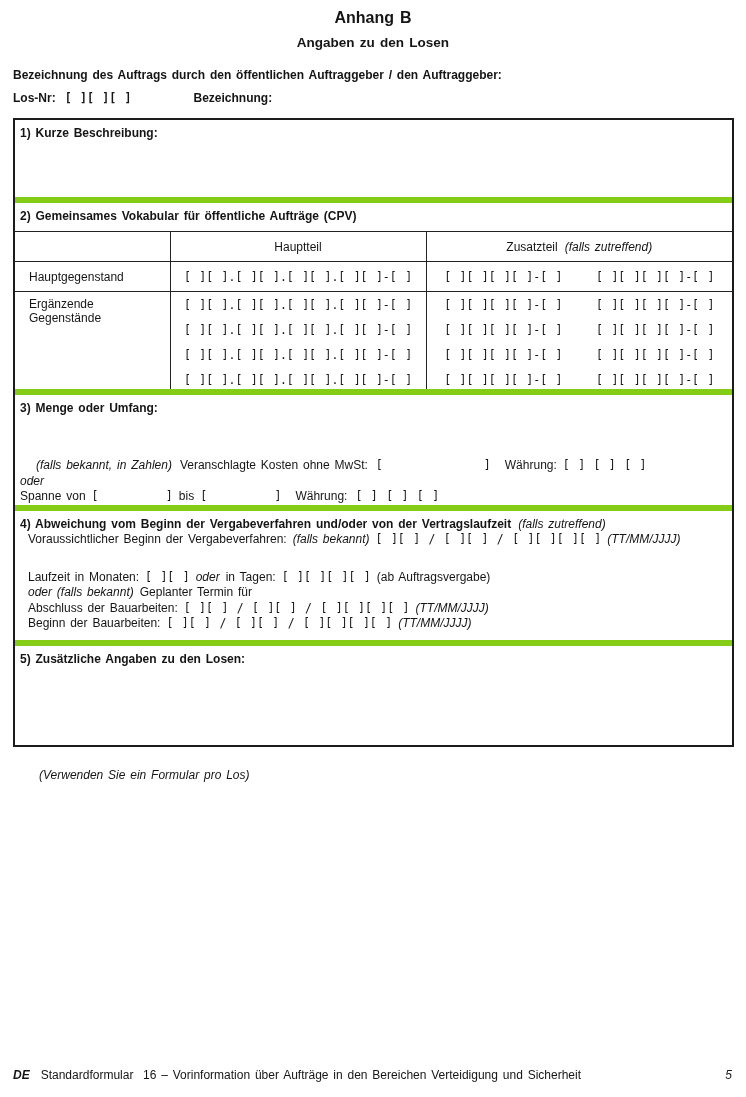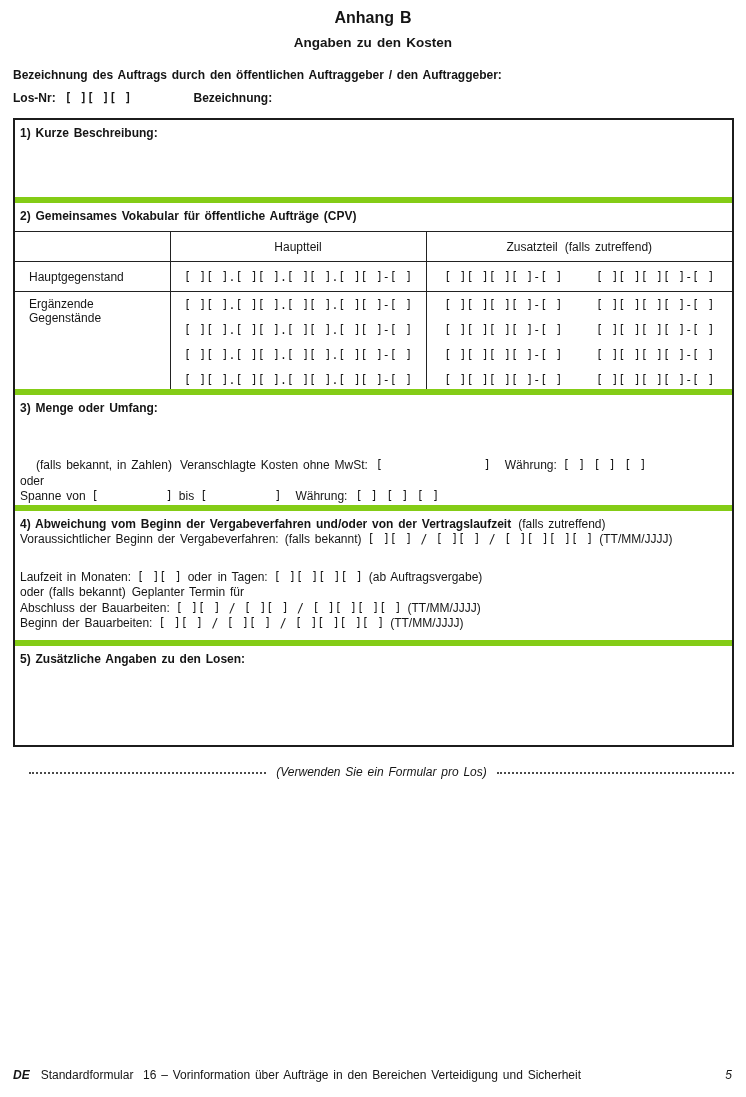--- a/index.html
+++ b/index.html
@@ -7,21 +7,21 @@
     position: relative;
     width: 746px;
     height: 1096px;
     background: #ffffff;
     font-family: "Liberation Sans", sans-serif;
     font-size: 12px;
     color: #151515;
     word-spacing: 1.5px;
     overflow: hidden;
   }
-  .i { }
+  .i { font-style: italic; }
   .bx {
     font-family: "DejaVu Sans Mono", monospace;
     white-space: pre;
     font-size: 11.5px;
     letter-spacing: 0px;
   }
   .hdr-title {
     position: absolute; top: 9px; left: 0; right: 0;
     text-align: center; font-size: 16px; font-weight: bold;
   }
@@ -72,28 +72,28 @@
   .cpv .r2 td { height: 100px; vertical-align: top; }
   .cpv .lbl { padding-left: 14px; text-align: left; }
   .cpv .codes { text-align: center; }
   .cpv .r2 .lbl { padding-top: 5px; }
   .cpv .code-line { line-height: 25px; text-align: center; }
   .cpv .r2 .code-line:first-child { margin-top: 1px; }
   .note-gap { margin-left: 7px; }
   .sec3 .row1 { margin-top: 42px; padding-left: 21px; line-height: 15.5px; }
   .sec3 .row2 { padding-left: 5px; line-height: 15.5px; }
   .sec3 .row3 { padding-left: 5px; line-height: 15.5px; }
-  .sec4 .ln { padding-left: 5px; line-height: 15.5px; }
+  .sec4 .ln { padding-left: 13px; line-height: 15.5px; }
   .sec4 .gap { height: 22px; }
   .ml6 { margin-left: 6px; }
   .ml8 { margin-left: 8px; }
   .ml14 { margin-left: 14px; }
   .sep {
     position: absolute; top: 763px; left: 29px; right: 12px;
-    display: flex; align-items: center; height: 17px;
+    display: flex; align-items: flex-start; height: 17px; flex-direction: column;
   }
   .sep .dots {
     flex: 1; height: 0;
     border-bottom: 2px dotted #4a4a4a;
     margin-top: 3px;
   }
   .sep .sep-text {
     padding: 0 10px; font-style: italic; font-size: 12px; white-space: nowrap;
   }
   .footer {
@@ -103,21 +103,21 @@
   .footer .de { font-weight: bold; font-style: italic; }
   .footer .ftext { margin-left: 11px; flex: 1; white-space: pre; }
   .footer .pg { font-style: italic; }
 </style>
 </head>
 <body>
 
 <div class="page">
 
   <div class="hdr-title">Anhang B</div>
-  <div class="hdr-subtitle">Angaben zu den Kosten</div>
+  <div class="hdr-subtitle">Angaben zu den Losen</div>
 
   <div class="intro-label">Bezeichnung des Auftrags durch den öffentlichen Auftraggeber / den Auftraggeber:</div>
 
   <div class="los-line">
     <span>Los-Nr:</span><span class="bx">[ ][ ][ ]</span><span class="bez">Bezeichnung:</span>
   </div>
 
   <div class="main-box">
 
     <div class="sec sec1">

